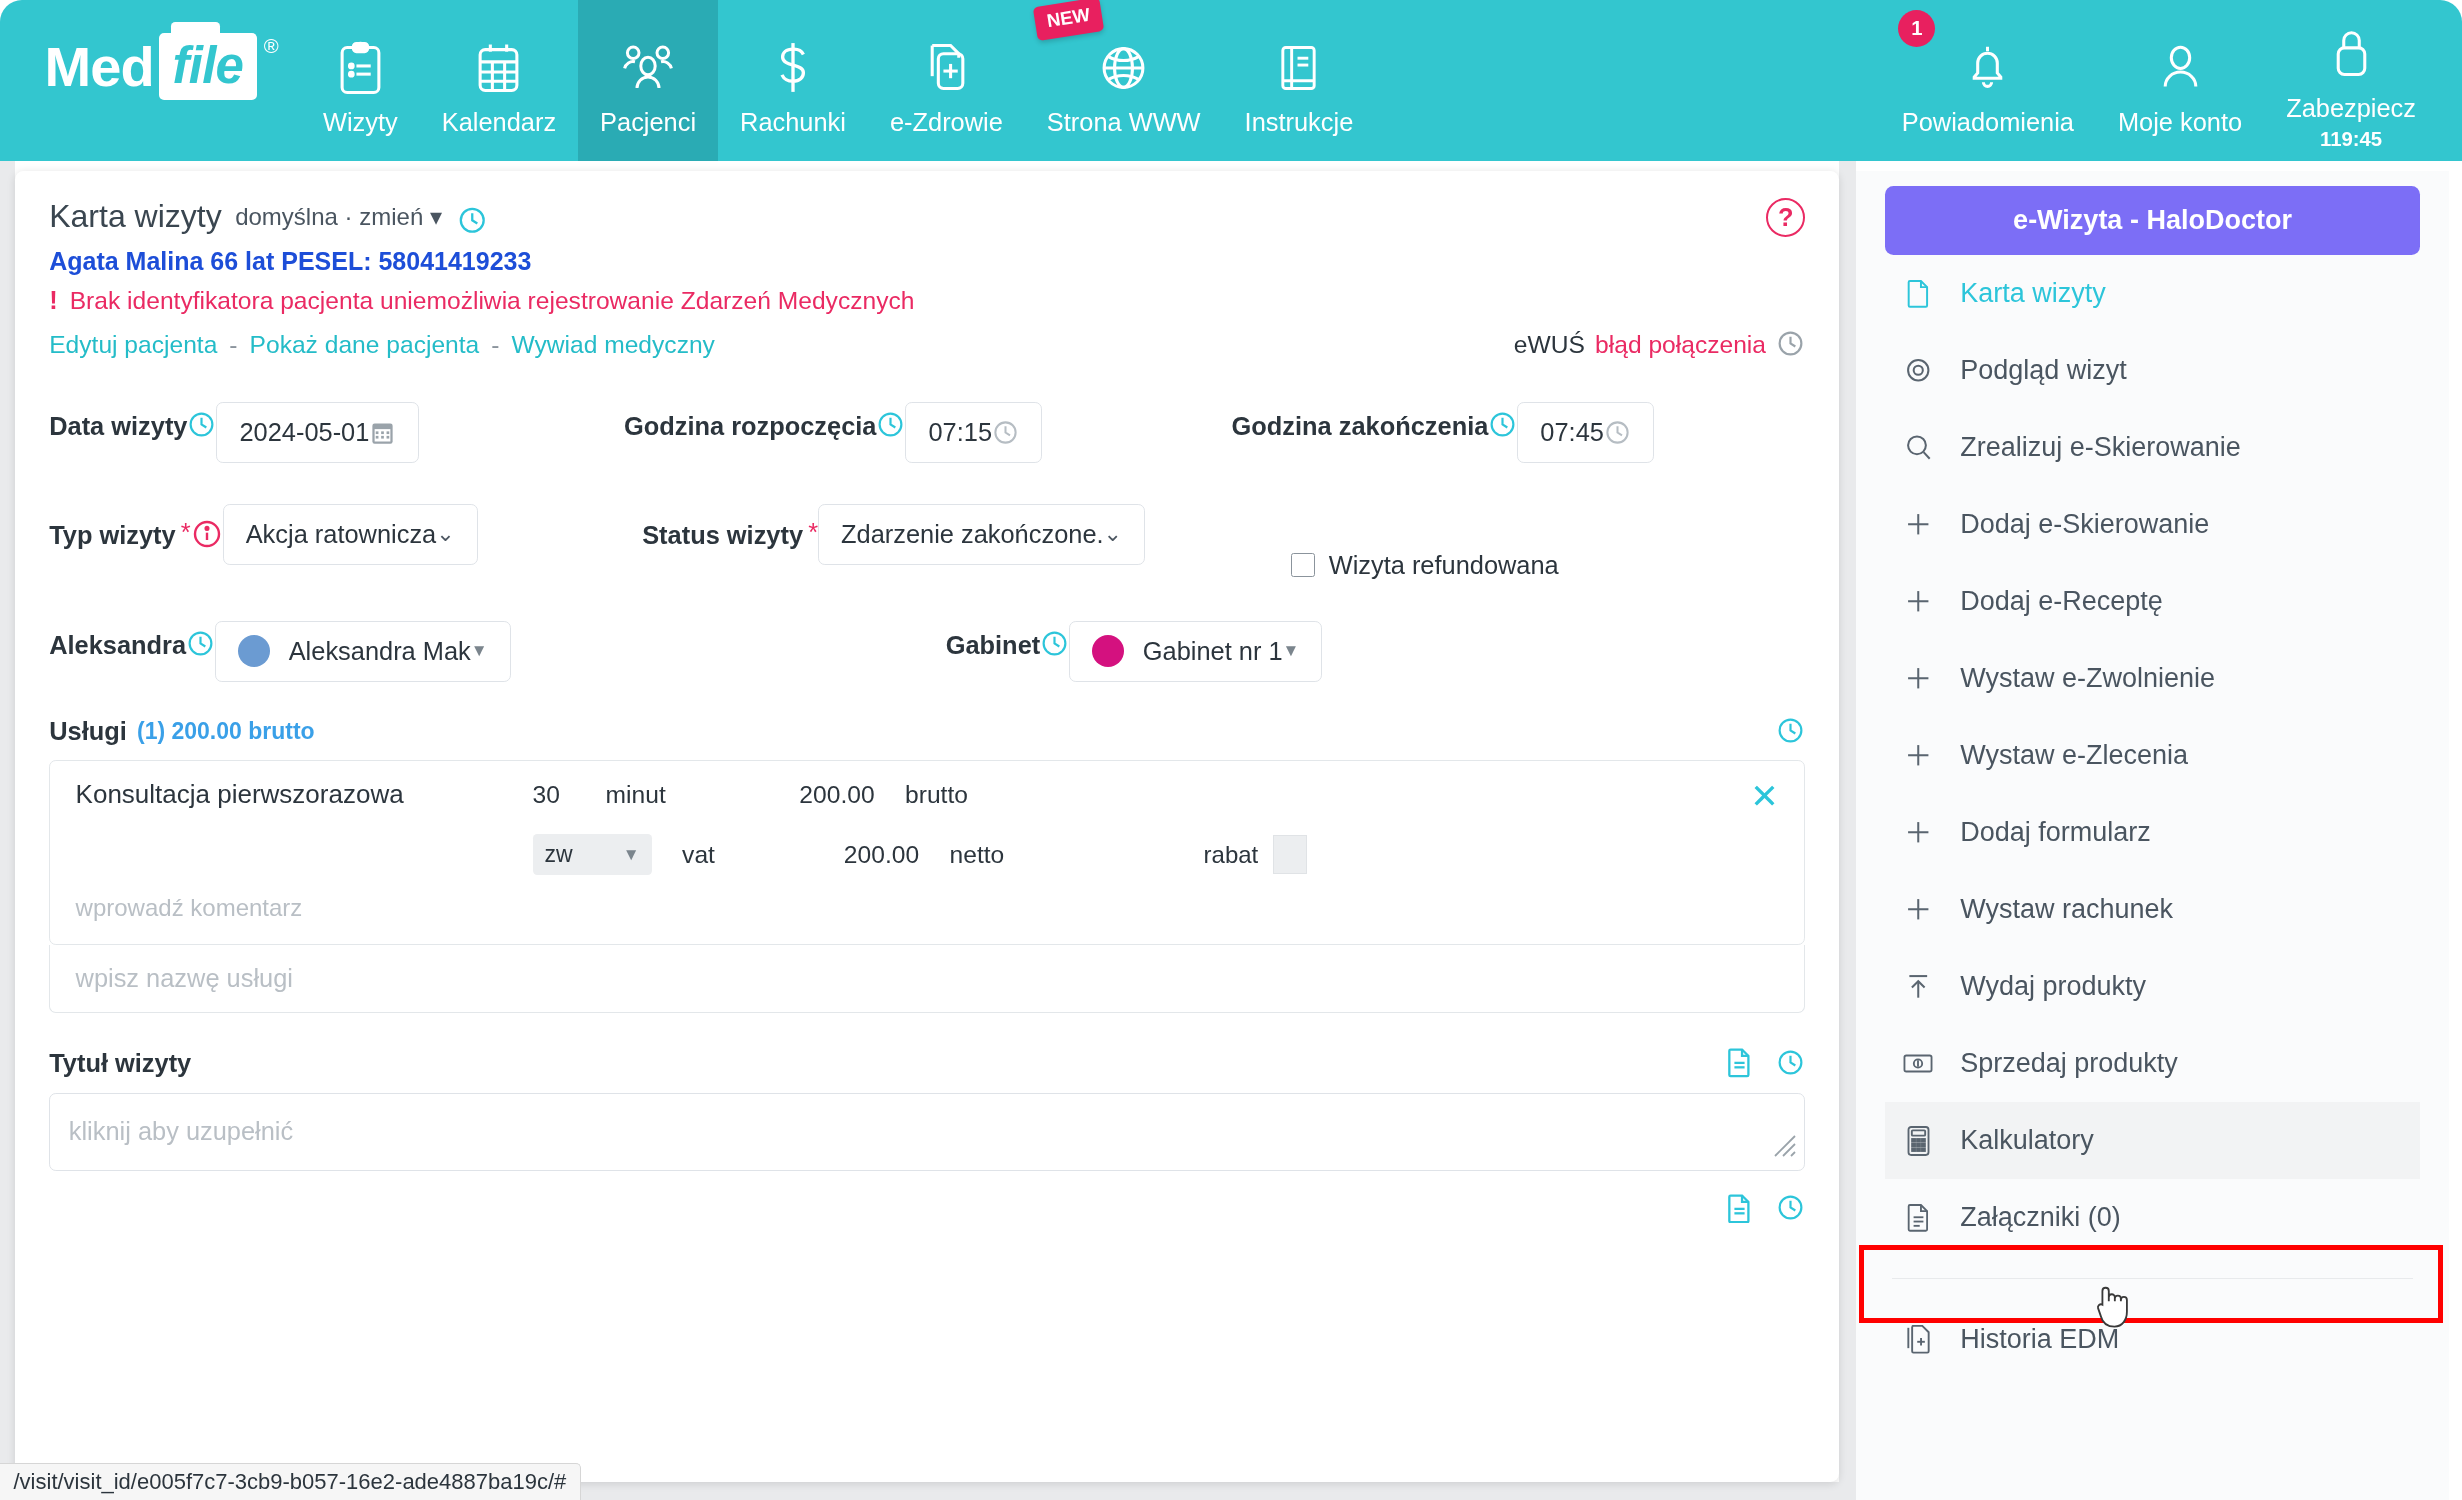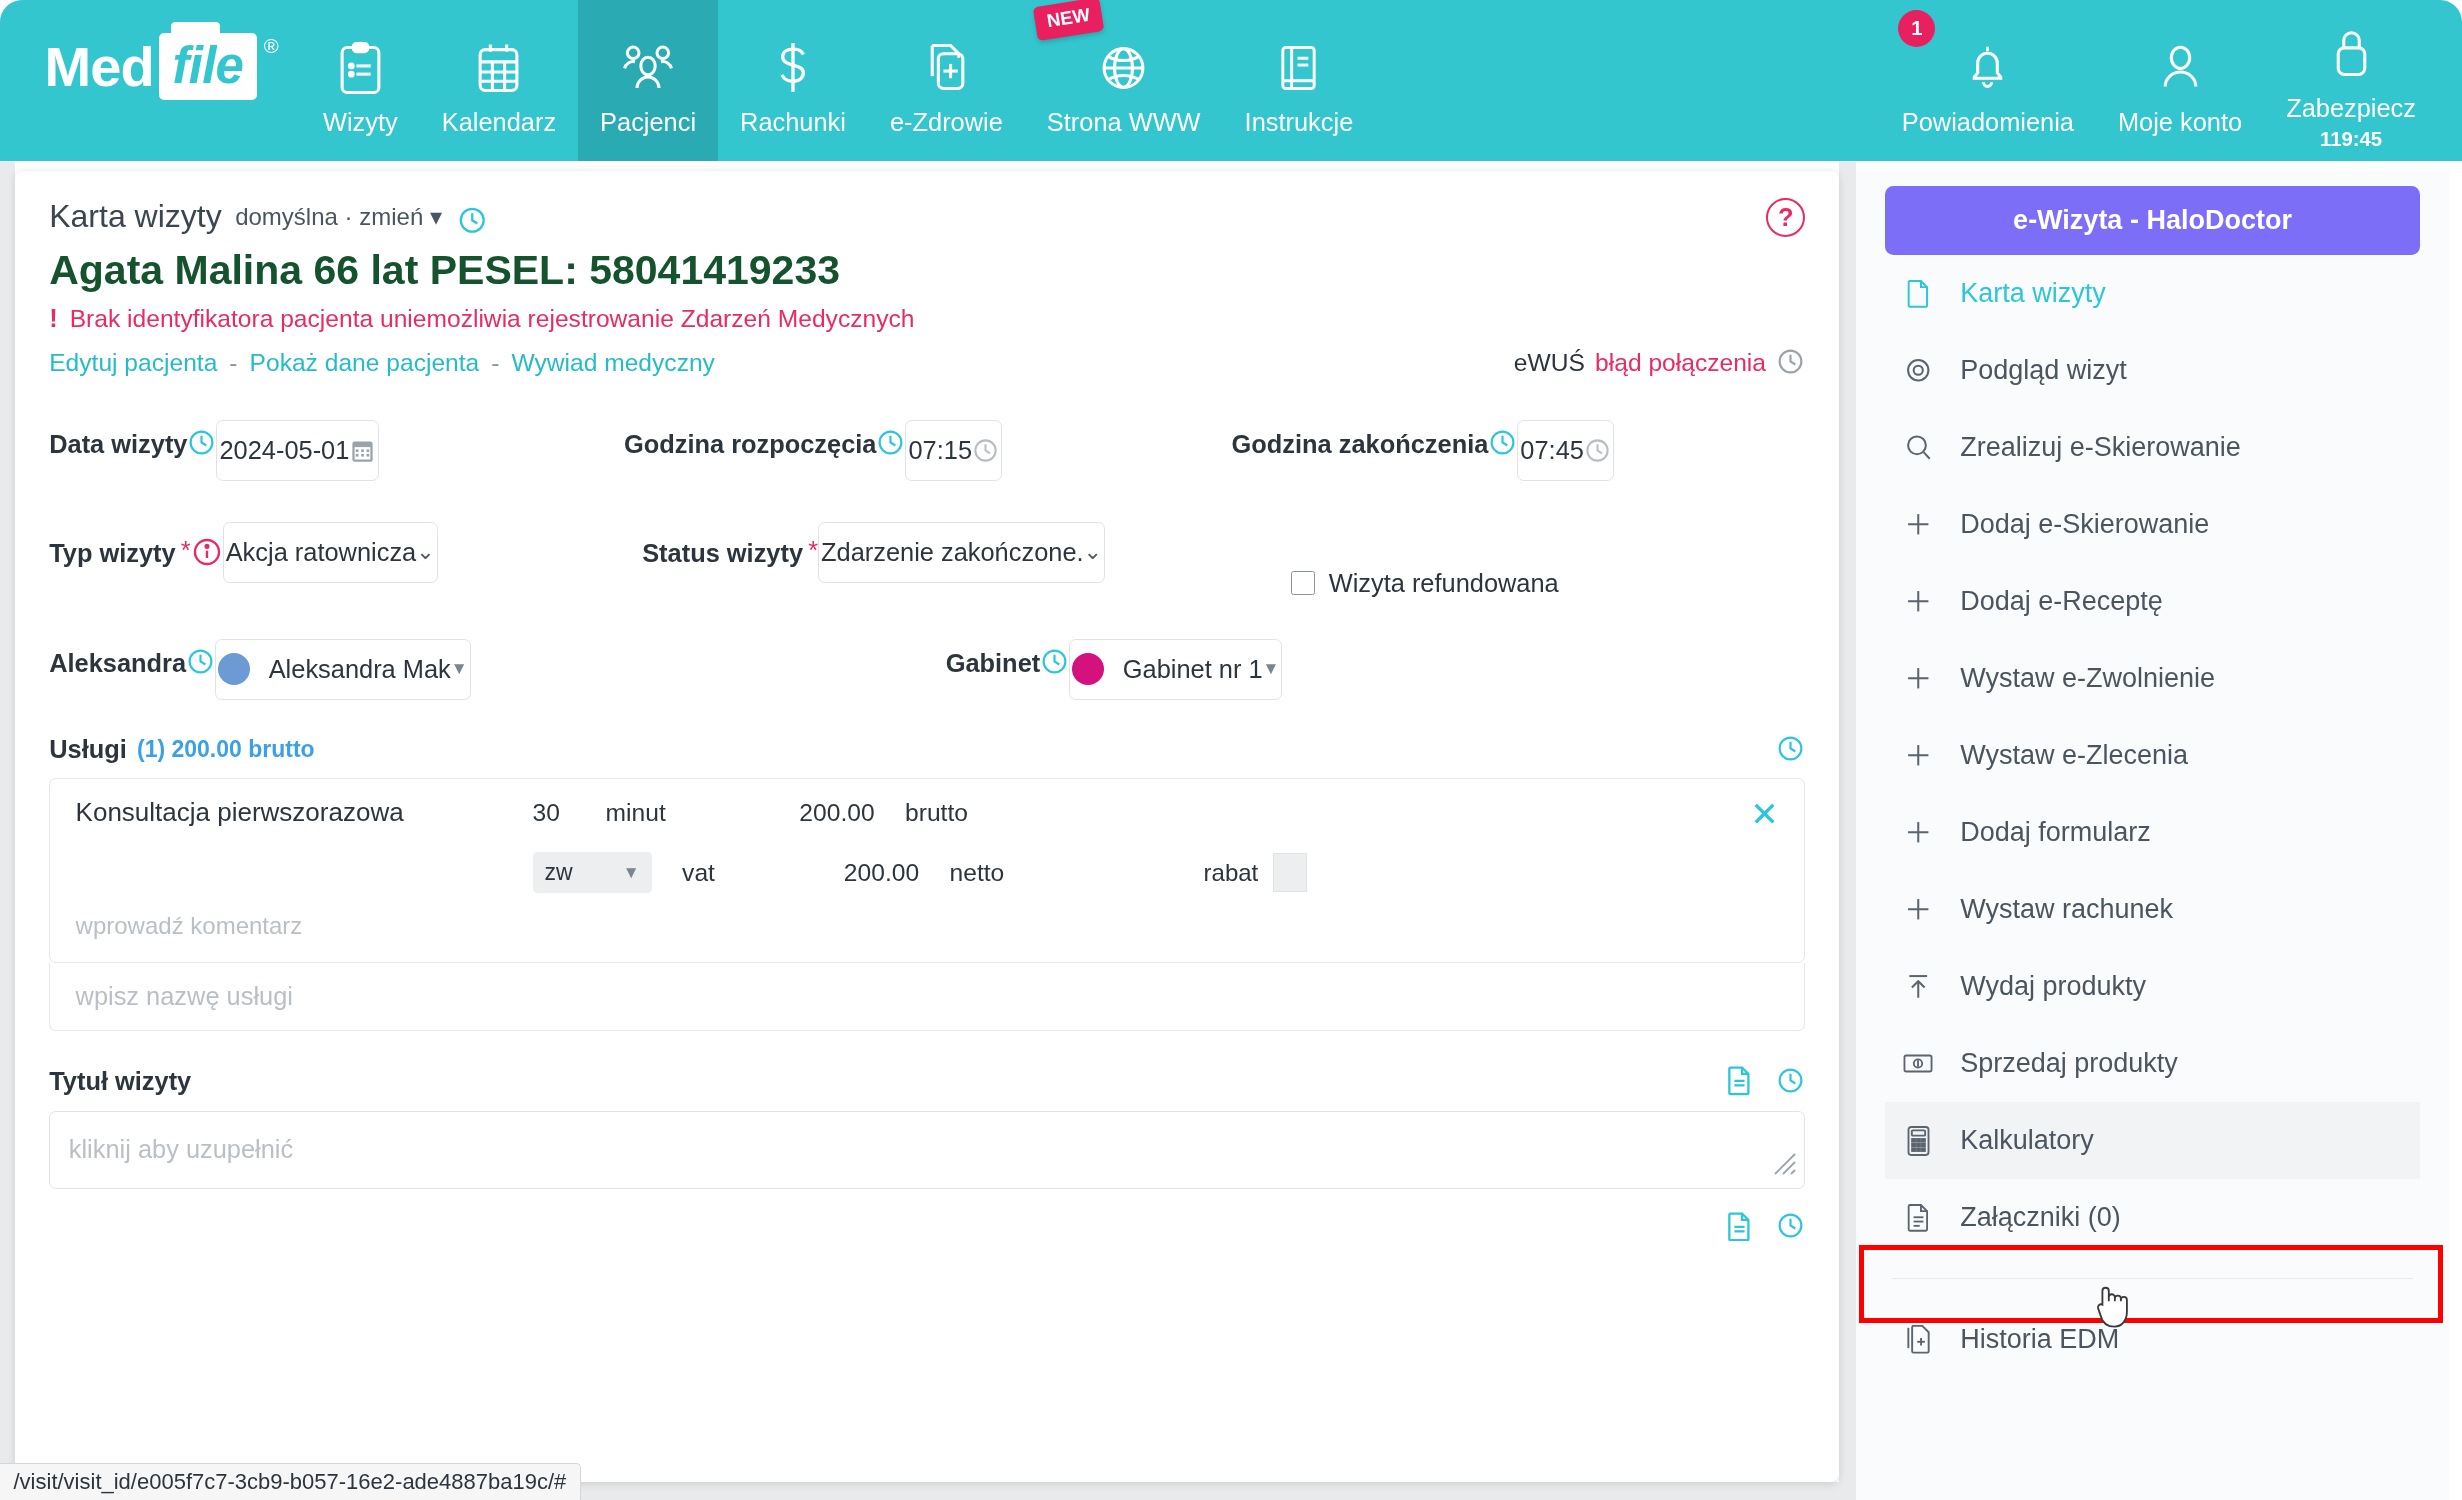--- a/index.html
+++ b/index.html
@@ -92,41 +92,41 @@
   .h-title { font-size: 32px; color: #3a4650; font-weight: 400; }
   .h-default {
     font-size: 24px; color: #4a5560; margin-left: 13.5px; position: relative; top: 5.1px;
     cursor: pointer;
   }
   .help-icon {
     margin-left: auto; width: 39px; height: 39px; border: 2.5px solid #ea2a63;
     border-radius: 50%; color: #ea2a63; font-size: 25.4px; font-weight: 700;
     display: flex; align-items: center; justify-content: center; cursor: pointer;
   }
-  .patient-name { font-size: 41px; font-weight: 700; color: #14532d; margin-top: 10.2px; }
+  .patient-name { font-size: 25px; font-weight: 700; color: #1d4ed8; margin-top: 10.2px; }
   .warn-row { margin-top: 10.2px; display: flex; align-items: center; gap: 12px; }
   .warn-bang { color: #ea2a63; font-size: 25.4px; font-weight: 700; }
   .warn-text { color: #ea2a63; font-size: 24.6px; }
   .links-row { margin-top: 13.5px; display: flex; align-items: center; }
   .link { color: #24bcc8; font-size: 24.6px; cursor: pointer; }
   .sep { color: #8b949c; font-size: 24.6px; margin: 0 12px; }
   .ewus { margin-left: auto; display: flex; align-items: center; gap: 10.2px; }
   .ewus-label { color: #2c353d; font-size: 24.6px; }
   .ewus-status { color: #ea2a63; font-size: 24.6px; }
 
   
   .form-row { display: flex; margin-top: 29px; }
   .fcol { display: flex; }
   .flabel-row { display: flex; align-items: center; }
   .flabel { font-size: 25.4px; font-weight: 700; color: #2c353d; }
   .req { color: #ea2a63; font-size: 25.4px; margin-left: 5.1px; position: relative; top: -3.4px; }
   .flabel-icon { margin-left: auto; }
   .field {
     margin-top: 12px; height: 61px; border: 1.3px solid #dfe3e8; border-radius: 6.8px;
-    background: #fff; display: flex; align-items: center; padding: 0 2px;
+    background: #fff; display: flex; align-items: center; padding: 0 22px;
     font-size: 25.4px; color: #2c353d;
   }
   .field .val { flex: 1; }
   .field .trail { color: #99a2aa; display: flex; align-items: center; }
   .caret-ui { color: #4b5560; font-size: 22px; }
   .caret-sm { color: #7b858d; font-size: 17px; }
 
   .checkbox-row { display: flex; align-items: center; gap: 13.5px; margin-top: 59px; margin-left: 56px; }
   .cbox { width: 24px; height: 24px; border: 1.7px solid #8b949c; border-radius: 2.5px; background: #fff; }
   .cbox-label { font-size: 25.4px; color: #2c353d; }

